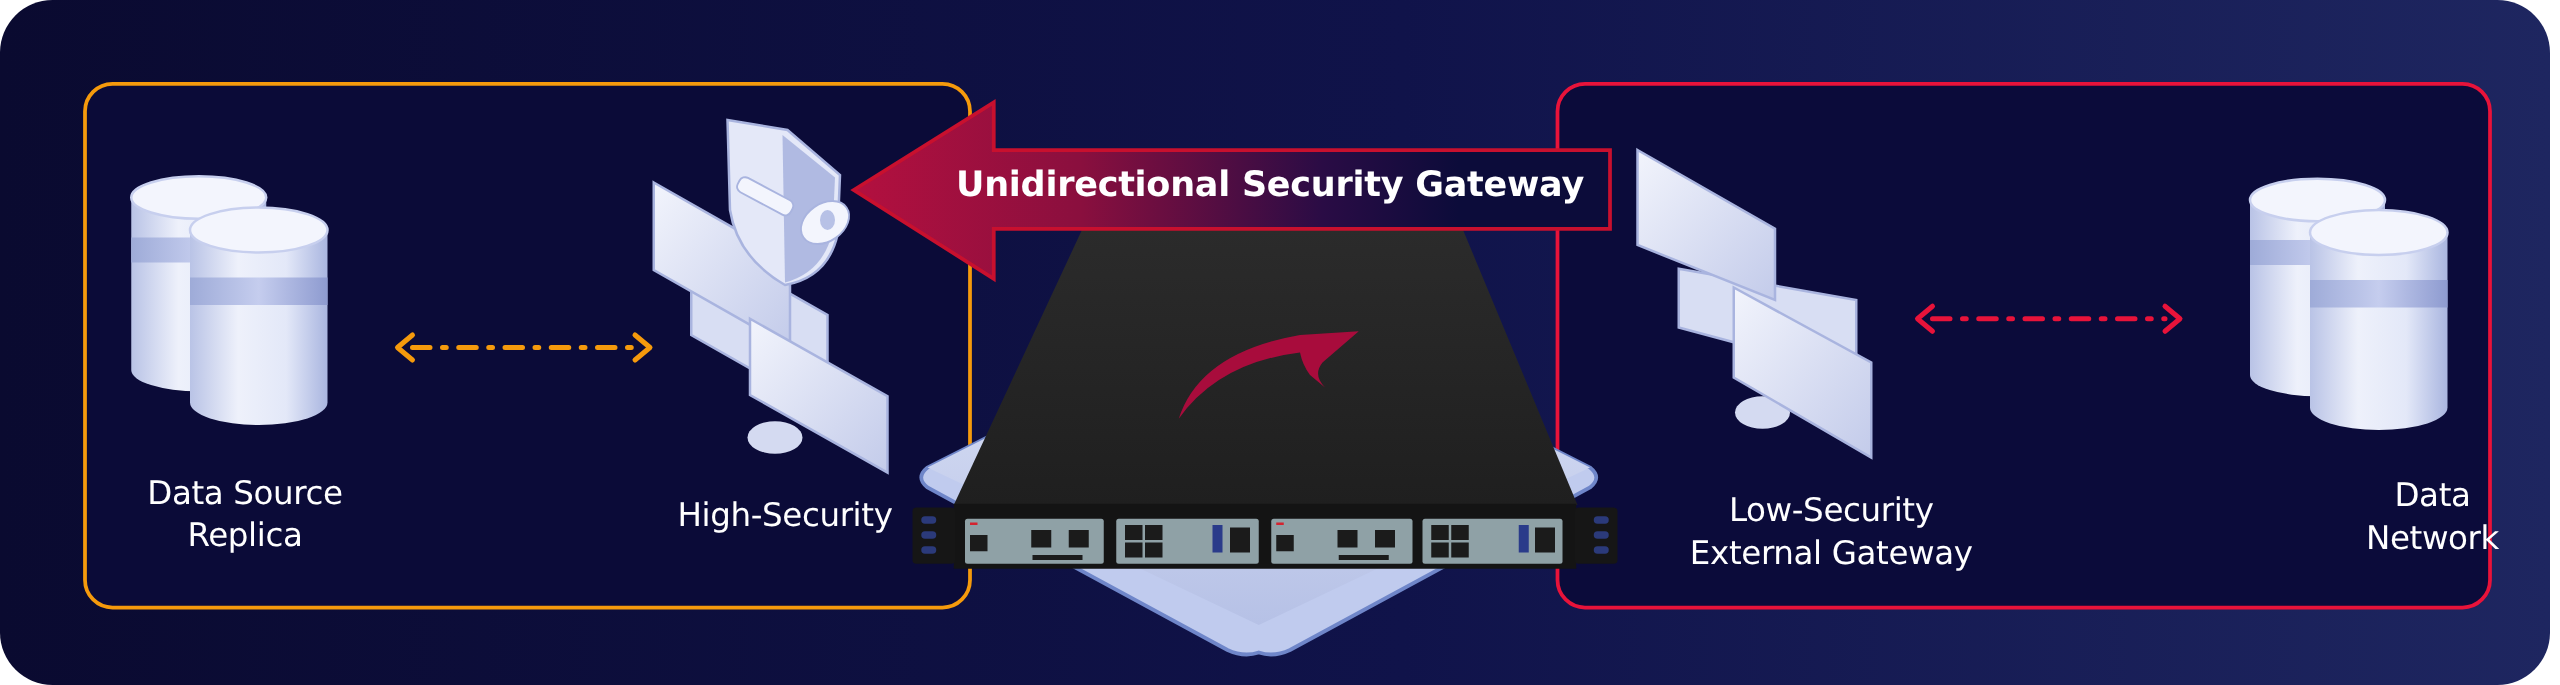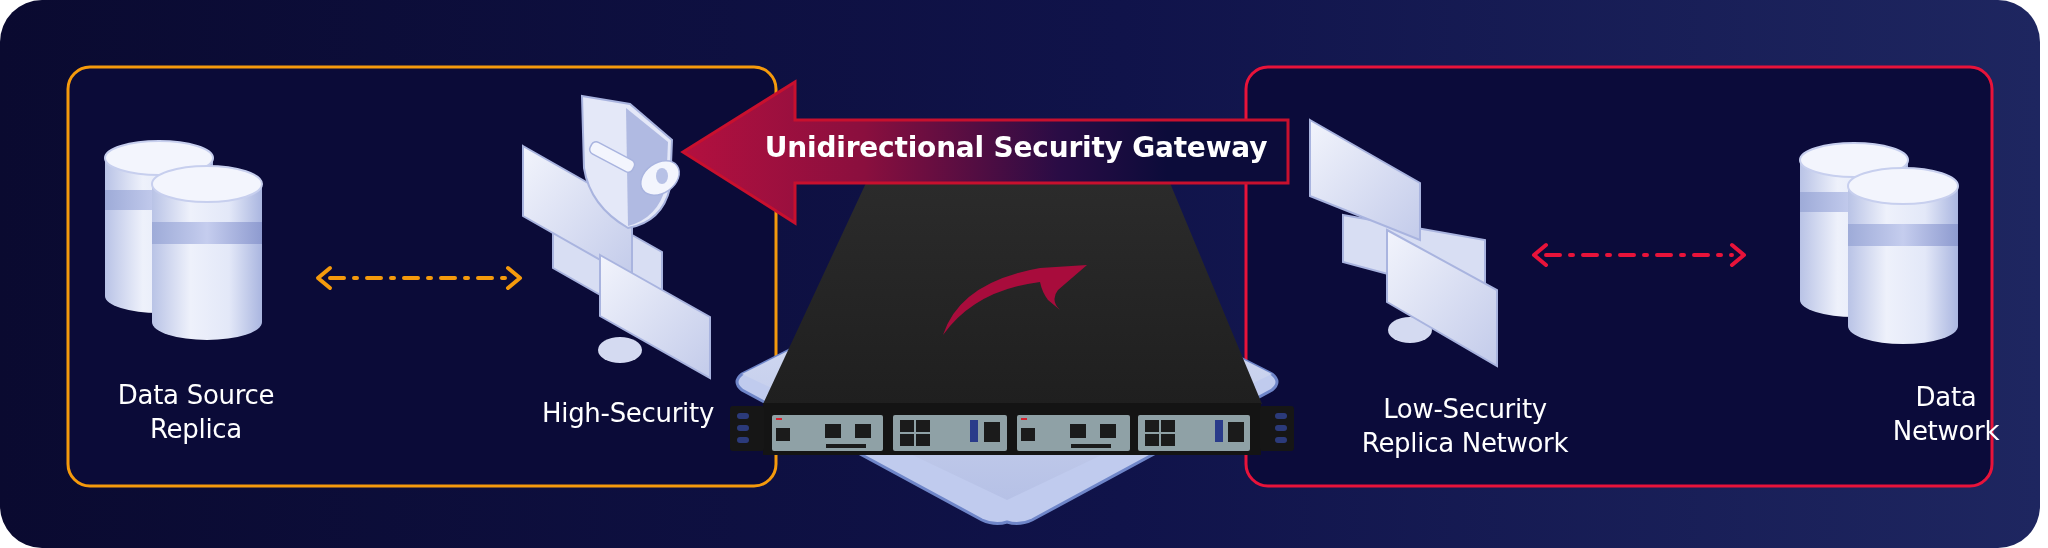--- a/index.html
+++ b/index.html
@@ -185,19 +185,19 @@
 
   <div class="label" style="left:196px; top:378px;">
     <div>Data Source</div>
     <div>Replica</div>
   </div>
   <div class="label" style="left:594px; top:396px;margin-left:34px;">
     <div>High-Security</div>
   </div>
   <div class="label" style="left:1432px; top:392px;margin-left:33px;">
     <div>Low-Security</div>
-    <div>Replica Network</div>
+    <div>External Gateway</div>
   </div>
   <div class="label" style="left:1946px; top:380px;">
     <div>Data</div>
     <div>Network</div>
   </div>
 </div>
 
 </body></html>

